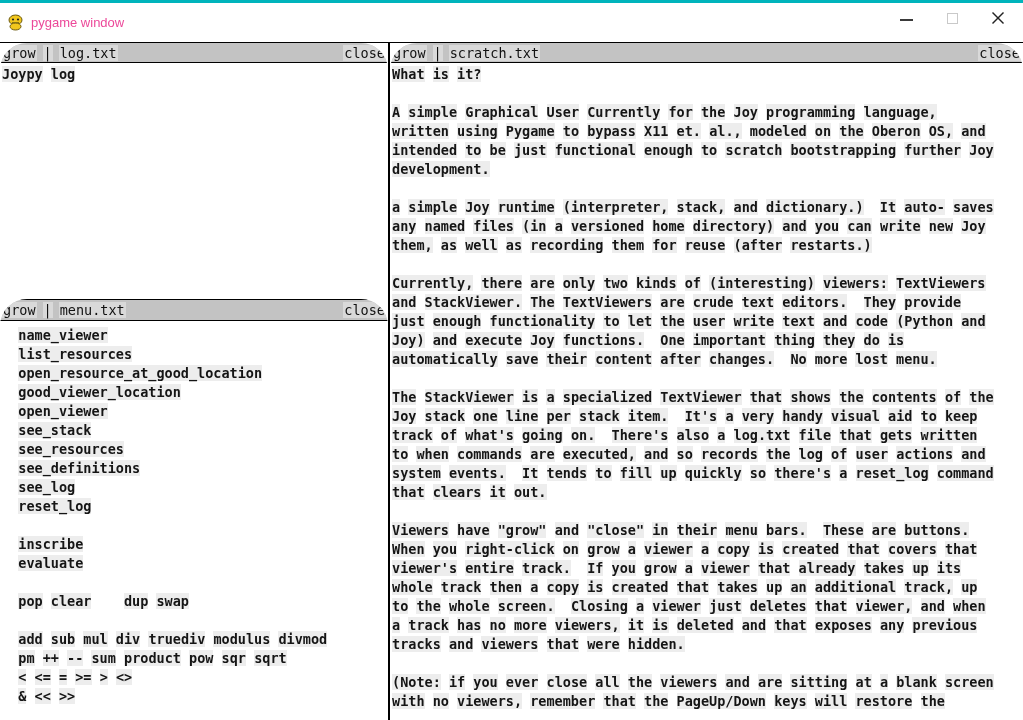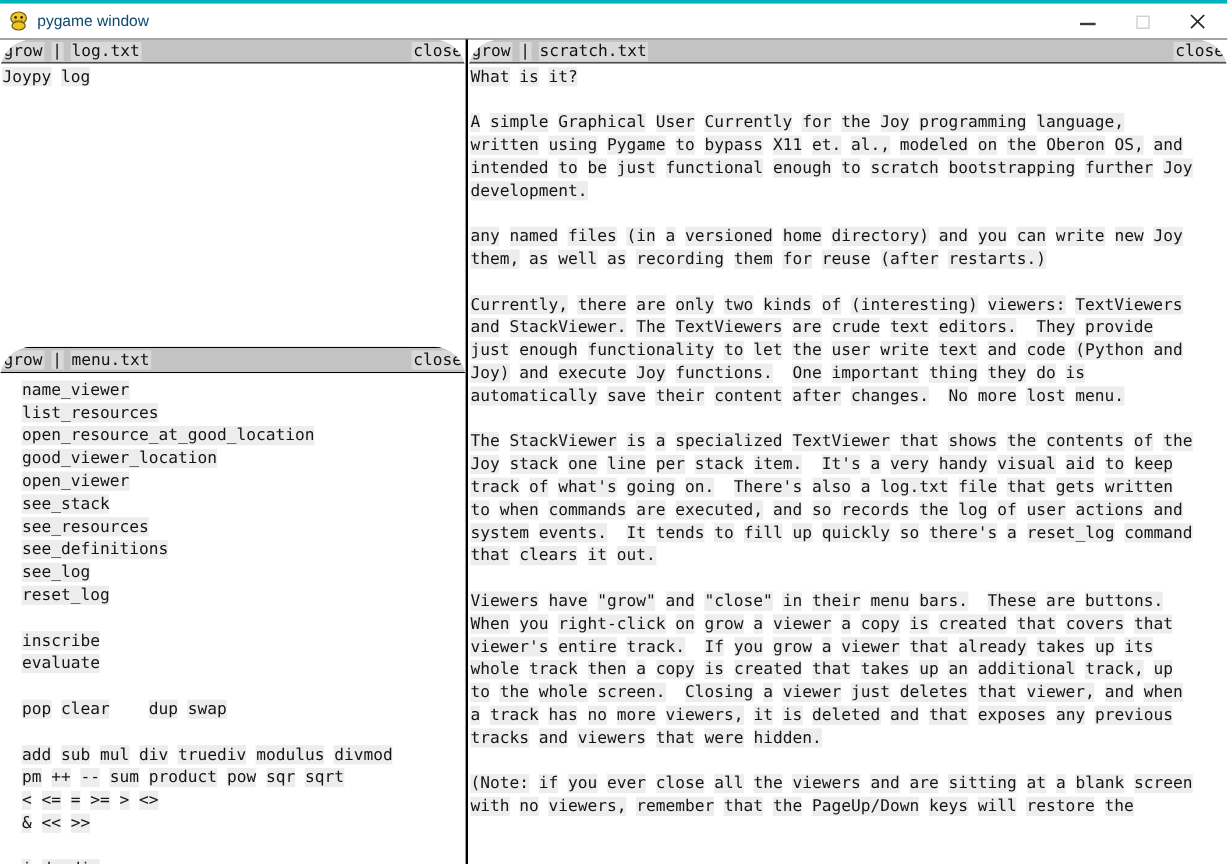--- a/index.html
+++ b/index.html
@@ -4,23 +4,23 @@
 <style>
   * { margin:0; padding:0; box-sizing:border-box; }
   html,body { width:1023px; height:720px; overflow:hidden; background:#fff; }
   .window {
     position:relative; width:1023px; height:720px; overflow:hidden;
     font-family:"DejaVu Sans Mono","Liberation Mono",monospace;
     font-size:13.5px; color:#151515; background:#fff;
   }
   
   .titlebar {
-    height:32px; background:#ffffff; border-top:3px solid #00b4bc;
+    height:42px; background:#ffffff; border-top:3px solid #00b4bc;
     display:flex; align-items:center; padding-left:7px;
-    font-family:"Liberation Sans","DejaVu Sans",sans-serif; font-size:13px; color:#0c4a6e;
+    font-family:"Liberation Sans","DejaVu Sans",sans-serif; font-size:13px; color:#ec4899;
     position:relative;
   }
   .app-icon { width:17px; height:17px; margin-right:7px; flex:0 0 auto; }
   .controls { position:absolute; right:2px; top:3px; height:24px; display:flex; align-items:center; }
   .ctrl { width:46px; height:24px; display:flex; align-items:center; justify-content:center; }
   .minbar { width:13px; height:2px; background:#3a3a3a; margin-top:4px; }
   .maxbox { width:11px; height:11px; border:1px solid #c9c9c9; background:#fff; }
   
   .content-row { display:flex; height:693px; border-top:1px solid #000; }
   .track-left  { width:388px; flex:0 0 388px; display:flex; flex-direction:column; background:#fff; }
@@ -33,21 +33,21 @@
   .menubar {
     height:20px; flex:0 0 20px; background:#c3c3c3; border-bottom:1px solid #000;
     display:flex; align-items:center; padding:0 2px; white-space:pre; color:#111;
   }
   .viewer-menu .menubar { border-top:1px solid #000; flex-basis:22px; height:22px; }
   .tk { background:#d9d9d9; padding:0 1px; }
   .tk + .tk { margin-left:6px; }
   .menubar .close-btn { margin-left:auto; }
   .content { flex:1; background:#fff; padding:2px 0 0 2px; overflow:hidden; }
   .menu-content { padding-top:5px; }
-  .line { height:19px; line-height:19px; white-space:pre; }
+  .line { height:19px; line-height:19px; white-space:pre;font-weight:bold; }
   .w { background:#ededed; }
 </style>
 </head>
 <body>
 
 <div class="window">
 
   <div class="titlebar">
     <svg class="app-icon" viewBox="0 0 17 17">
       <ellipse cx="8.5" cy="6" rx="6.5" ry="5" fill="#f2c71d" stroke="#6b5a10" stroke-width="1"></ellipse>
@@ -135,20 +135,21 @@
           <span class="tk close-btn">close</span>
         </div>
         <div class="content">
             <div class="line"><span class="w">What</span> <span class="w">is</span> <span class="w">it?</span></div>
             <div class="line">&nbsp;</div>
             <div class="line"><span class="w">A</span> <span class="w">simple</span> <span class="w">Graphical</span> <span class="w">User</span> <span class="w">Currently</span> <span class="w">for</span> <span class="w">the</span> <span class="w">Joy</span> <span class="w">programming</span> <span class="w">language,</span></div>
             <div class="line"><span class="w">written</span> <span class="w">using</span> <span class="w">Pygame</span> <span class="w">to</span> <span class="w">bypass</span> <span class="w">X11</span> <span class="w">et.</span> <span class="w">al.,</span> <span class="w">modeled</span> <span class="w">on</span> <span class="w">the</span> <span class="w">Oberon</span> <span class="w">OS,</span> <span class="w">and</span></div>
             <div class="line"><span class="w">intended</span> <span class="w">to</span> <span class="w">be</span> <span class="w">just</span> <span class="w">functional</span> <span class="w">enough</span> <span class="w">to</span> <span class="w">scratch</span> <span class="w">bootstrapping</span> <span class="w">further</span> <span class="w">Joy</span></div>
             <div class="line"><span class="w">development.</span></div>
             <div class="line">&nbsp;</div>
+            <div class="line"><span class="w">a</span> <span class="w">simple</span> <span class="w">Joy</span> <span class="w">runtime</span> <span class="w">(interpreter,</span> <span class="w">stack,</span> <span class="w">and</span> <span class="w">dictionary.)</span>  <span class="w">It</span> <span class="w">auto-</span> <span class="w">saves</span></div>
             <div class="line"><span class="w">any</span> <span class="w">named</span> <span class="w">files</span> <span class="w">(in</span> <span class="w">a</span> <span class="w">versioned</span> <span class="w">home</span> <span class="w">directory)</span> <span class="w">and</span> <span class="w">you</span> <span class="w">can</span> <span class="w">write</span> <span class="w">new</span> <span class="w">Joy</span></div>
             <div class="line"><span class="w">them,</span> <span class="w">as</span> <span class="w">well</span> <span class="w">as</span> <span class="w">recording</span> <span class="w">them</span> <span class="w">for</span> <span class="w">reuse</span> <span class="w">(after</span> <span class="w">restarts.)</span></div>
             <div class="line">&nbsp;</div>
             <div class="line"><span class="w">Currently,</span> <span class="w">there</span> <span class="w">are</span> <span class="w">only</span> <span class="w">two</span> <span class="w">kinds</span> <span class="w">of</span> <span class="w">(interesting)</span> <span class="w">viewers:</span> <span class="w">TextViewers</span></div>
             <div class="line"><span class="w">and</span> <span class="w">StackViewer.</span> <span class="w">The</span> <span class="w">TextViewers</span> <span class="w">are</span> <span class="w">crude</span> <span class="w">text</span> <span class="w">editors.</span>  <span class="w">They</span> <span class="w">provide</span></div>
             <div class="line"><span class="w">just</span> <span class="w">enough</span> <span class="w">functionality</span> <span class="w">to</span> <span class="w">let</span> <span class="w">the</span> <span class="w">user</span> <span class="w">write</span> <span class="w">text</span> <span class="w">and</span> <span class="w">code</span> <span class="w">(Python</span> <span class="w">and</span></div>
             <div class="line"><span class="w">Joy)</span> <span class="w">and</span> <span class="w">execute</span> <span class="w">Joy</span> <span class="w">functions.</span>  <span class="w">One</span> <span class="w">important</span> <span class="w">thing</span> <span class="w">they</span> <span class="w">do</span> <span class="w">is</span></div>
             <div class="line"><span class="w">automatically</span> <span class="w">save</span> <span class="w">their</span> <span class="w">content</span> <span class="w">after</span> <span class="w">changes.</span>  <span class="w">No</span> <span class="w">more</span> <span class="w">lost</span> <span class="w">menu.</span></div>
             <div class="line">&nbsp;</div>
             <div class="line"><span class="w">The</span> <span class="w">StackViewer</span> <span class="w">is</span> <span class="w">a</span> <span class="w">specialized</span> <span class="w">TextViewer</span> <span class="w">that</span> <span class="w">shows</span> <span class="w">the</span> <span class="w">contents</span> <span class="w">of</span> <span class="w">the</span></div>

